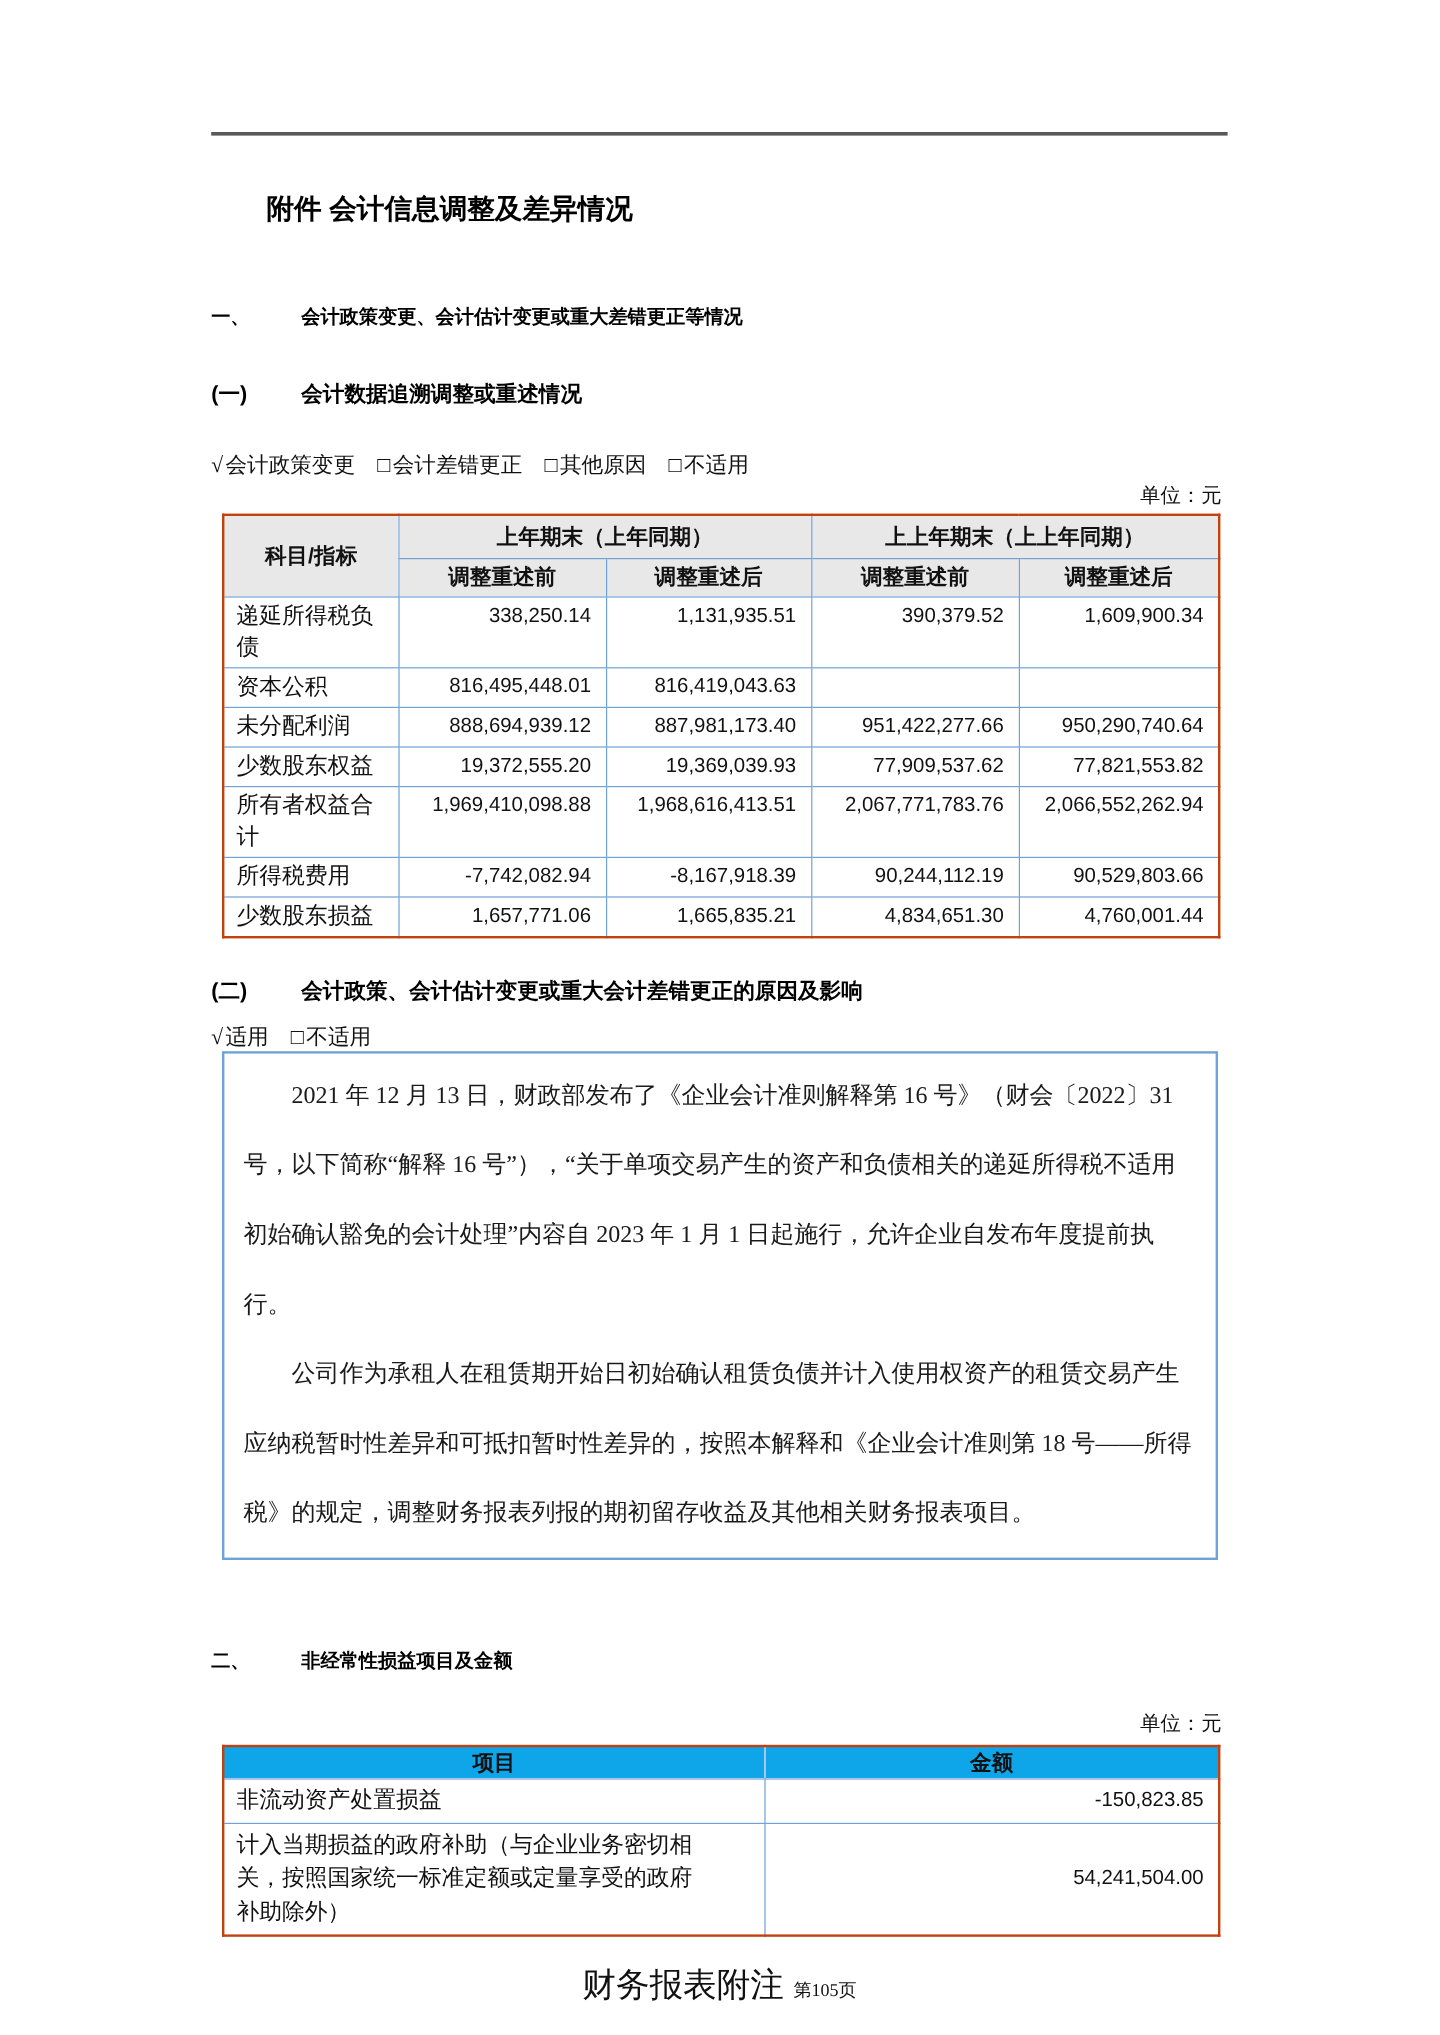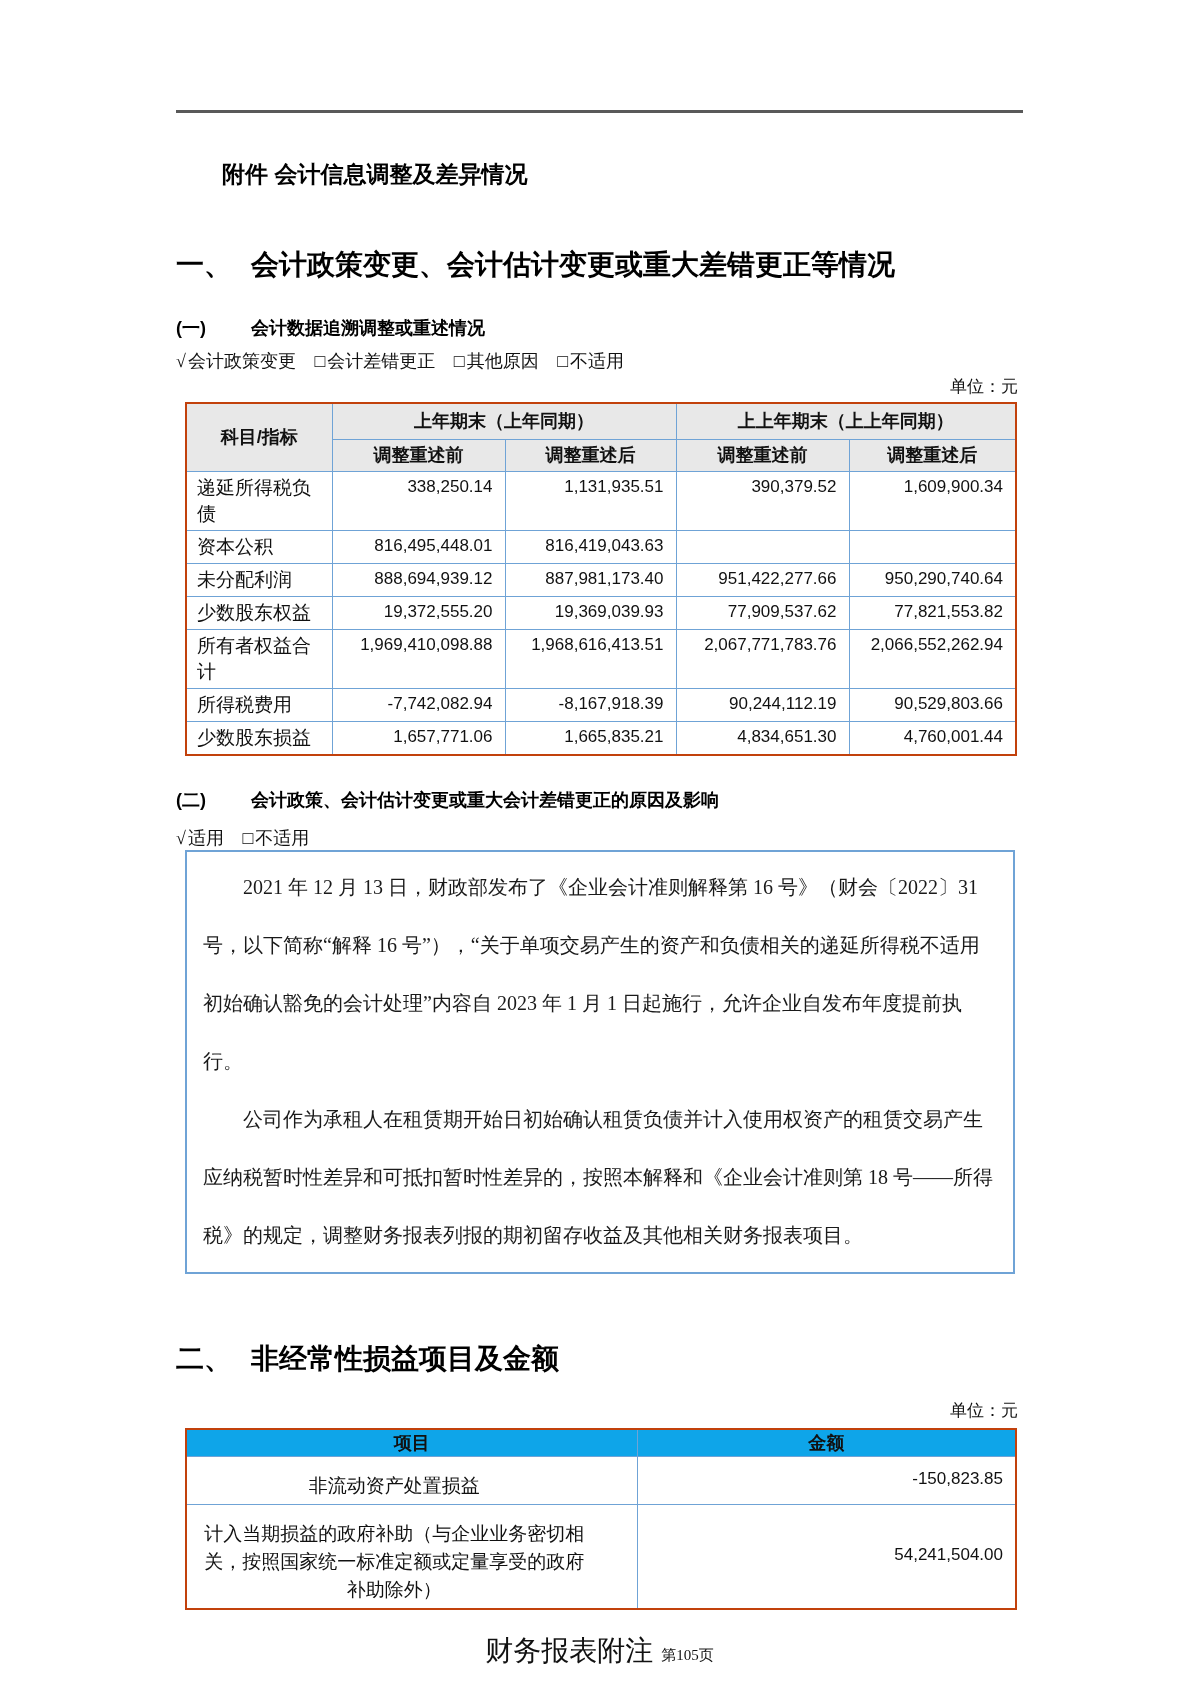--- a/index.html
+++ b/index.html
@@ -13,33 +13,33 @@
 
   .top-rule { margin-top:110px; height:3px; background:#595959; }
 
   .doc-title {
     margin-top:47px; margin-left:46px;
     font-family:"Liberation Sans","DejaVu Sans",sans-serif;
     font-weight:bold; font-size:23px; line-height:28px; color:#000;
   }
   .h2 {
     font-family:"Liberation Sans","DejaVu Sans",sans-serif;
-    font-weight:bold; font-size:28px; line-height:26px; color:#000;
+    font-weight:bold; font-size:16px; line-height:26px; color:#000;
   }
   .h2.s1 { margin-top:64px; }
   .h2.s2 { margin-top:72px; }
   .h3 {
     font-family:"Liberation Sans","DejaVu Sans",sans-serif;
     font-weight:bold; font-size:18px; line-height:24px; color:#000;
   }
   .h3.s11 { margin-top:38px; }
   .h3.s12 { margin-top:32px; }
   .sec-no { display:inline-block; min-width:75px; }
 
-  .options { margin-top:10px; font-size:18px; line-height:22px; }
+  .options { margin-top:36px; font-size:18px; line-height:22px; }
   .options.second { margin-top:16px; line-height:20px; }
   .opt { margin-right:14px; }
   .cb { margin-right:2px; }
 
   .unit-line { margin-top:4px; text-align:right; padding-right:5px;
                font-size:17px; line-height:22px; }
   .unit-line.u2 { margin-top:28px; }
 
   table { border-collapse:collapse; table-layout:fixed;
           margin-left:9px; width:830px; }
@@ -74,22 +74,22 @@
   .para-box p { font-size:20px; line-height:58px; text-indent:2em;
                 color:#1a1a1a; }
 
   .t2 { margin-top:6px; }
   .t2 .hrow td {
     background:#0ea5e9; text-align:center; vertical-align:middle;
     font-family:"Liberation Sans","DejaVu Sans",sans-serif;
     font-weight:bold; font-size:18px;
   }
   .t2 tr.hr { height:28px; }
-  .t2 td.lbl { text-align:center; vertical-align:top;
-               padding:15px 45px 4px 10px; font-size:19px; line-height:28px; }
+  .t2 td.lbl { text-align:left; vertical-align:top;
+               padding:4px 45px 4px 10px; font-size:19px; line-height:28px; }
   .t2 td.num { vertical-align:middle; padding-top:0; }
   .t2 tr.r0 { height:33px; } .t2 tr.r1 { height:88px; } .t2 tr.r2 { height:86px; }
 
   .footer { margin-top:28px; text-align:center; line-height:26px; }
   .footer .f1 { font-size:28px; }
   .footer .f2 { font-size:15px; margin-left:8px; }
 </style>
 </head>
 <body>
 

